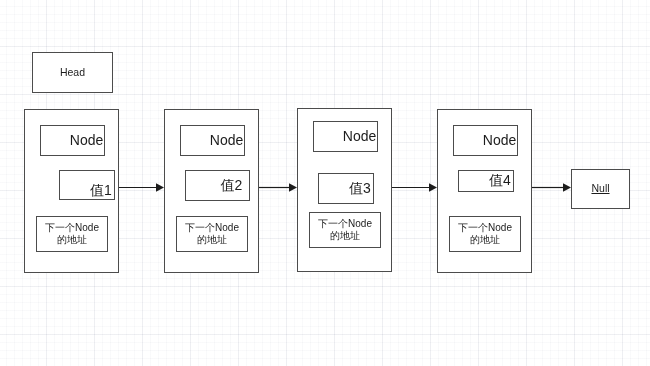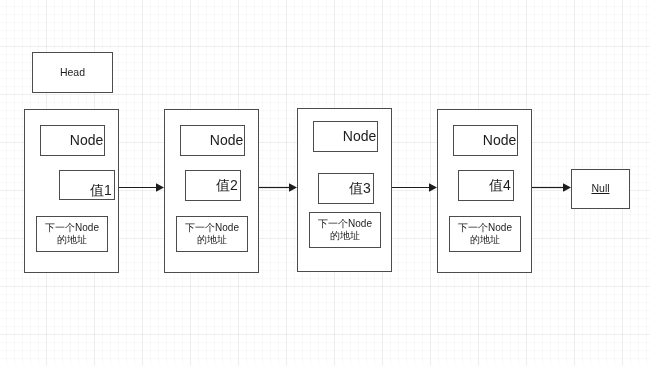--- a/index.html
+++ b/index.html
@@ -111,21 +111,21 @@
     <svg width="45" height="9" viewBox="0 0 45 9">
       <line x1="0" y1="4.5" x2="37" y2="4.5" stroke="#1c1c1c" stroke-width="1.2"></line>
       <polygon points="37,0.3 45,4.5 37,8.7" fill="#1c1c1c"></polygon>
     </svg>
   </div>
 
   <div class="box node-container" style="left:164px; top:109px; width:95px; height:164px;">
     <div class="box inner-box" style="left:15px; top:15px; width:65px; height:31px;">
       <span>Node</span>
     </div>
-    <div class="box inner-box" style="left:20px; top:60px; width:56px; height:31px;">
+    <div class="box inner-box" style="left:20px; top:60px; width:65px; height:31px;">
       <span>值2</span>
     </div>
     <div class="box addr-box" style="left:11px; top:106px; width:72px; height:36px; flex-direction:column;">
       <span class="addr-line">下一个Node</span>
       <span class="addr-line">的地址</span>
     </div>
   </div>
 
   <div class="arrow" style="left:259px; top:183px; width:38px;">
     <svg width="38" height="9" viewBox="0 0 38 9">
@@ -151,21 +151,21 @@
     <svg width="45" height="9" viewBox="0 0 45 9">
       <line x1="0" y1="4.5" x2="37" y2="4.5" stroke="#1c1c1c" stroke-width="1.2"></line>
       <polygon points="37,0.3 45,4.5 37,8.7" fill="#1c1c1c"></polygon>
     </svg>
   </div>
 
   <div class="box node-container" style="left:437px; top:109px; width:95px; height:164px;">
     <div class="box inner-box" style="left:15px; top:15px; width:65px; height:31px;">
       <span>Node</span>
     </div>
-    <div class="box inner-box" style="left:20px; top:60px; width:56px; height:31px;">
+    <div class="box inner-box" style="left:20px; top:60px; width:56px; height:22px;">
       <span>值4</span>
     </div>
     <div class="box addr-box" style="left:11px; top:106px; width:72px; height:36px; flex-direction:column;">
       <span class="addr-line">下一个Node</span>
       <span class="addr-line">的地址</span>
     </div>
   </div>
 
   <div class="arrow" style="left:532px; top:183px; width:39px;">
     <svg width="39" height="9" viewBox="0 0 39 9">

